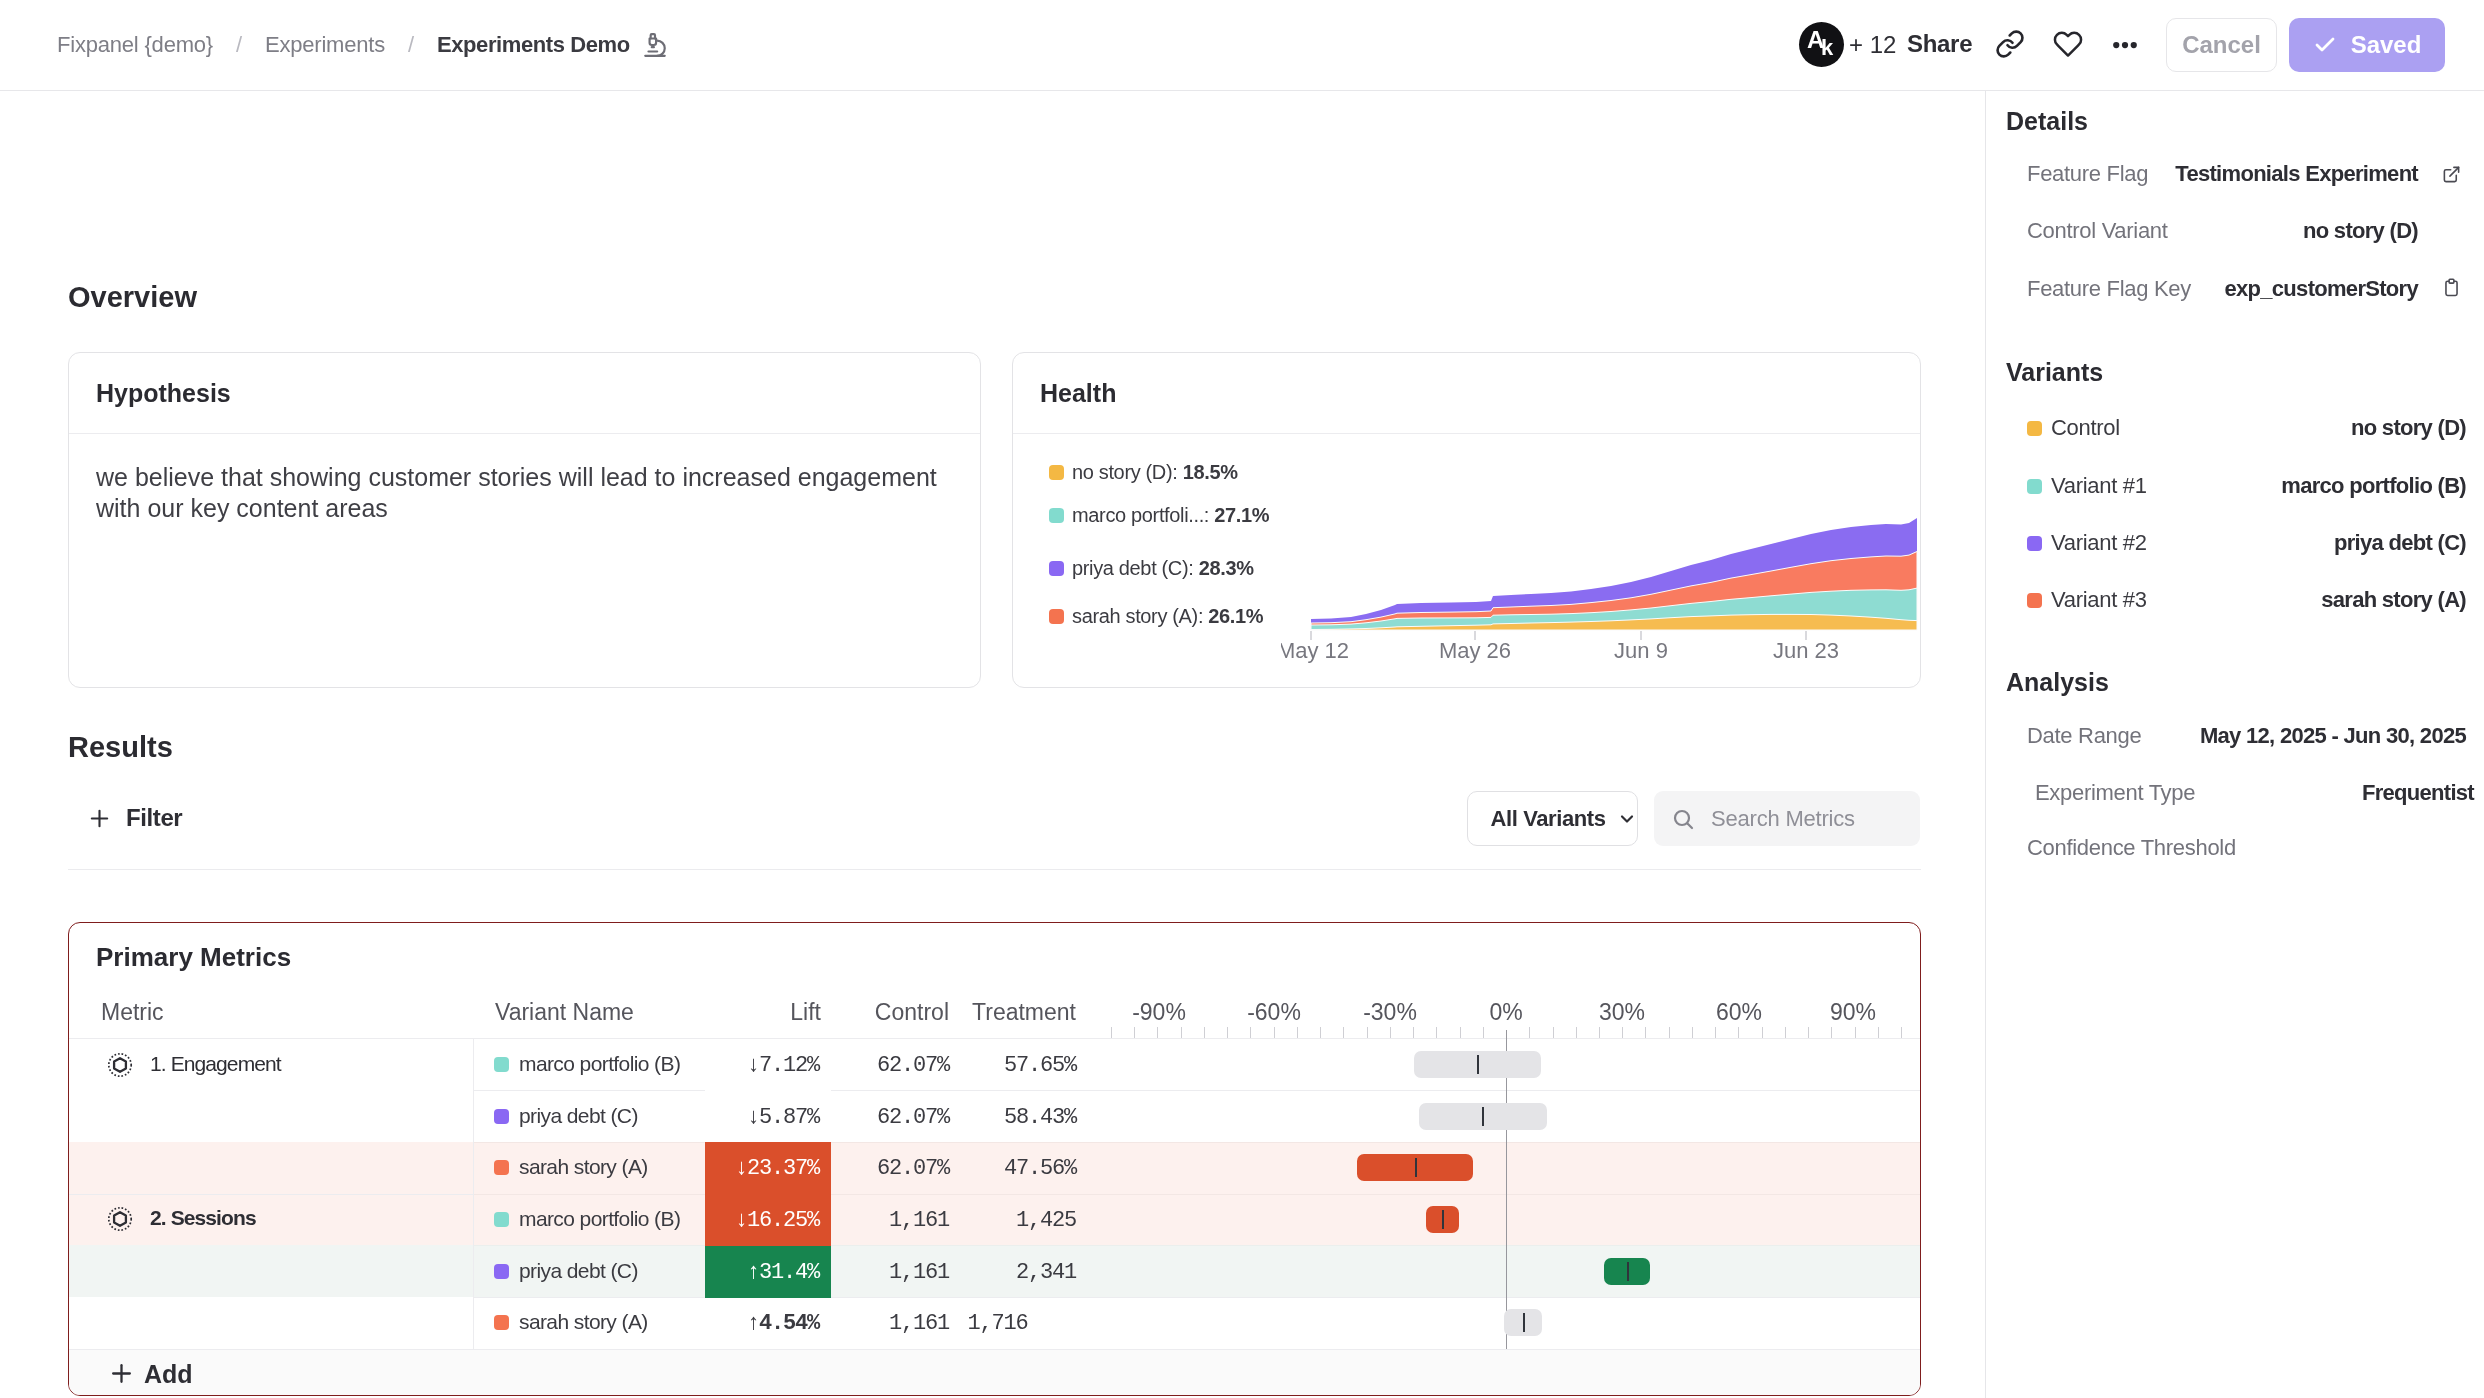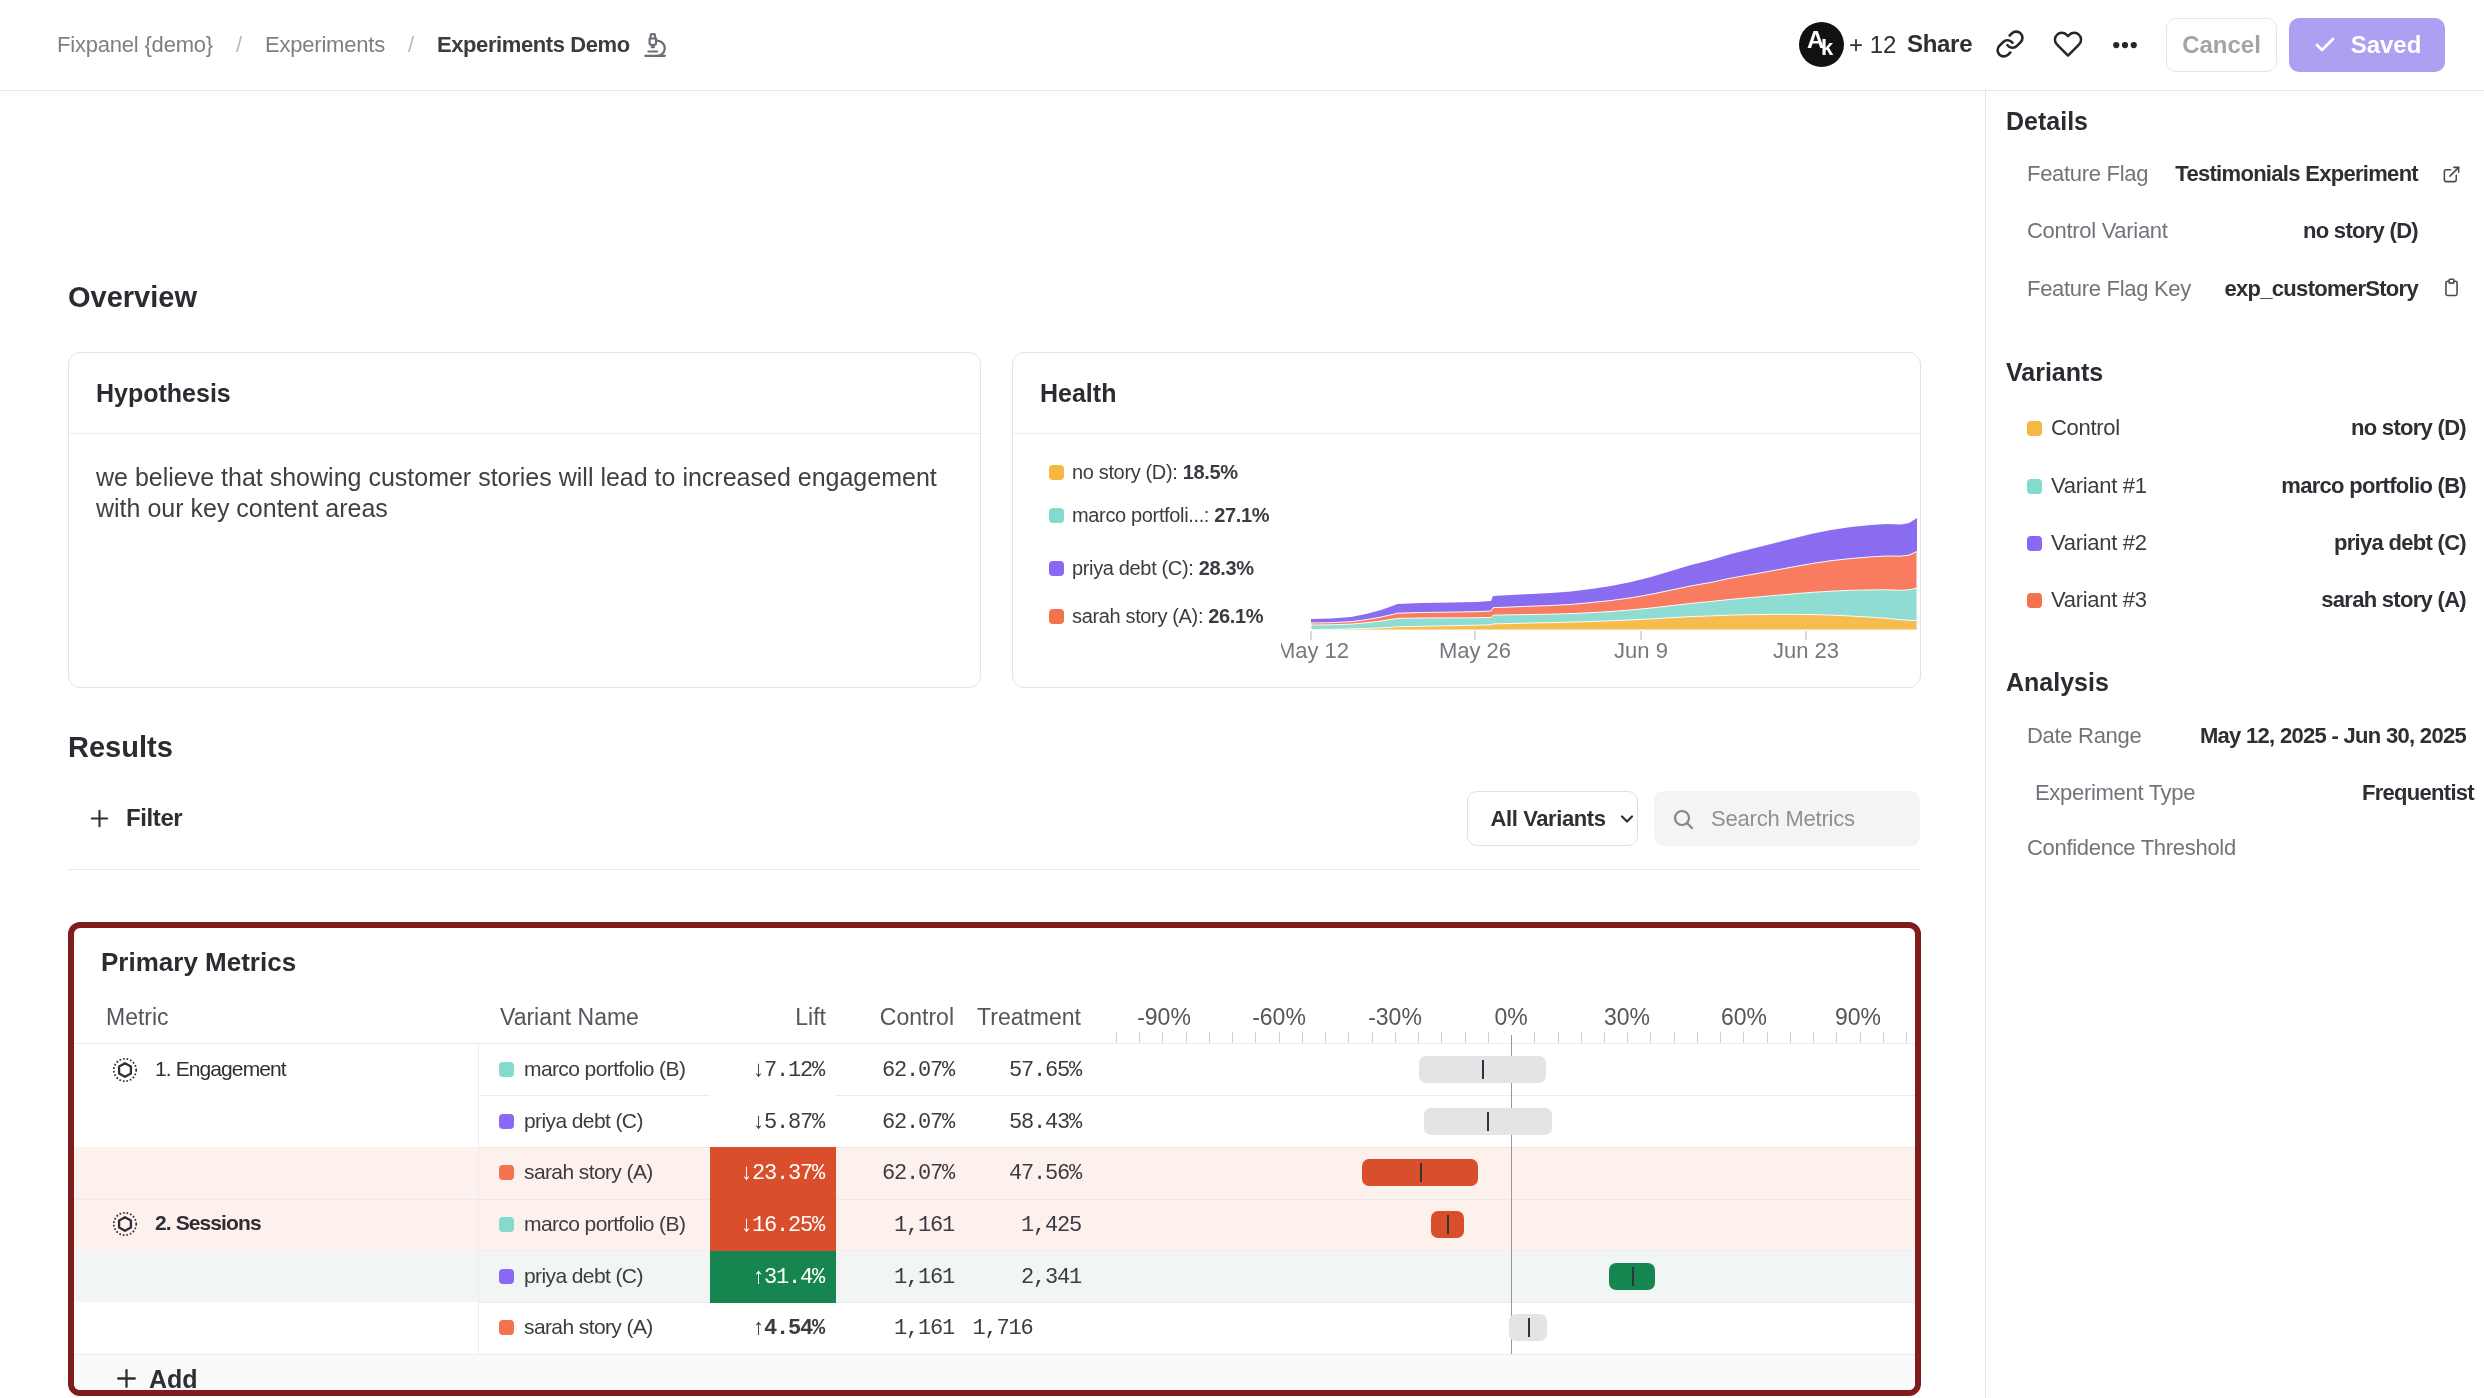--- a/index.html
+++ b/index.html
@@ -34,21 +34,21 @@
 
 .leg { position:absolute; left:36px; display:flex; align-items:center; font-size:20px; color:#3b3b41; letter-spacing:-0.35px; }
 .leg .chip { width:15px; height:15px; border-radius:4px; margin-right:8px; }
 
 
 #filterbtn { position:absolute; left:88px; top:804px; display:flex; align-items:center; font-size:24px; font-weight:bold; color:#2e2e34; letter-spacing:-0.4px; }
 #allvariants { position:absolute; left:1467px; top:791px; width:171px; height:55px; border:1px solid #e0e0e3; border-radius:10px; background:#fff; display:flex; align-items:center; justify-content:flex-end; font-size:22px; font-weight:bold; color:#2e2e34; letter-spacing:-0.4px; }
 #searchbox { position:absolute; left:1654px; top:791px; width:266px; height:55px; border-radius:9px; background:#f4f4f5; display:flex; align-items:center; font-size:22px; color:#8f8f97; letter-spacing:-0.2px; }
 
 
-#pmcard { position:absolute; left:68px; top:922px; width:1853px; height:474px; background:#fff; border:6px solid #7f1d1d; border-radius:12px; overflow:hidden; }
+#pmcard { position:absolute; left:68px; top:922px; width:1853px; height:474px; background:#fff; border:1px solid #7f1d1d; border-radius:12px; overflow:hidden; }
 .th { position:absolute; font-size:23px; color:#55555c; }
 .row { position:absolute; left:0; width:1851px; height:52px; }
 .vchip { width:15px; height:15px; border-radius:4px; display:inline-block; }
 .cellbar { position:absolute; border-radius:7px; height:27px; }
 .tick { position:absolute; width:2px; height:19px; top:4px; background:#30343b; }
 
 
 #sidebar { position:absolute; left:1985px; top:91px; width:499px; height:1307px; border-left:1px solid #e6e6e9; background:#fff; }
 .sh { font-size:25px; font-weight:bold; color:#2b2b31; }
 .srow { position:absolute; width:440px; left:20px; white-space:nowrap; }

